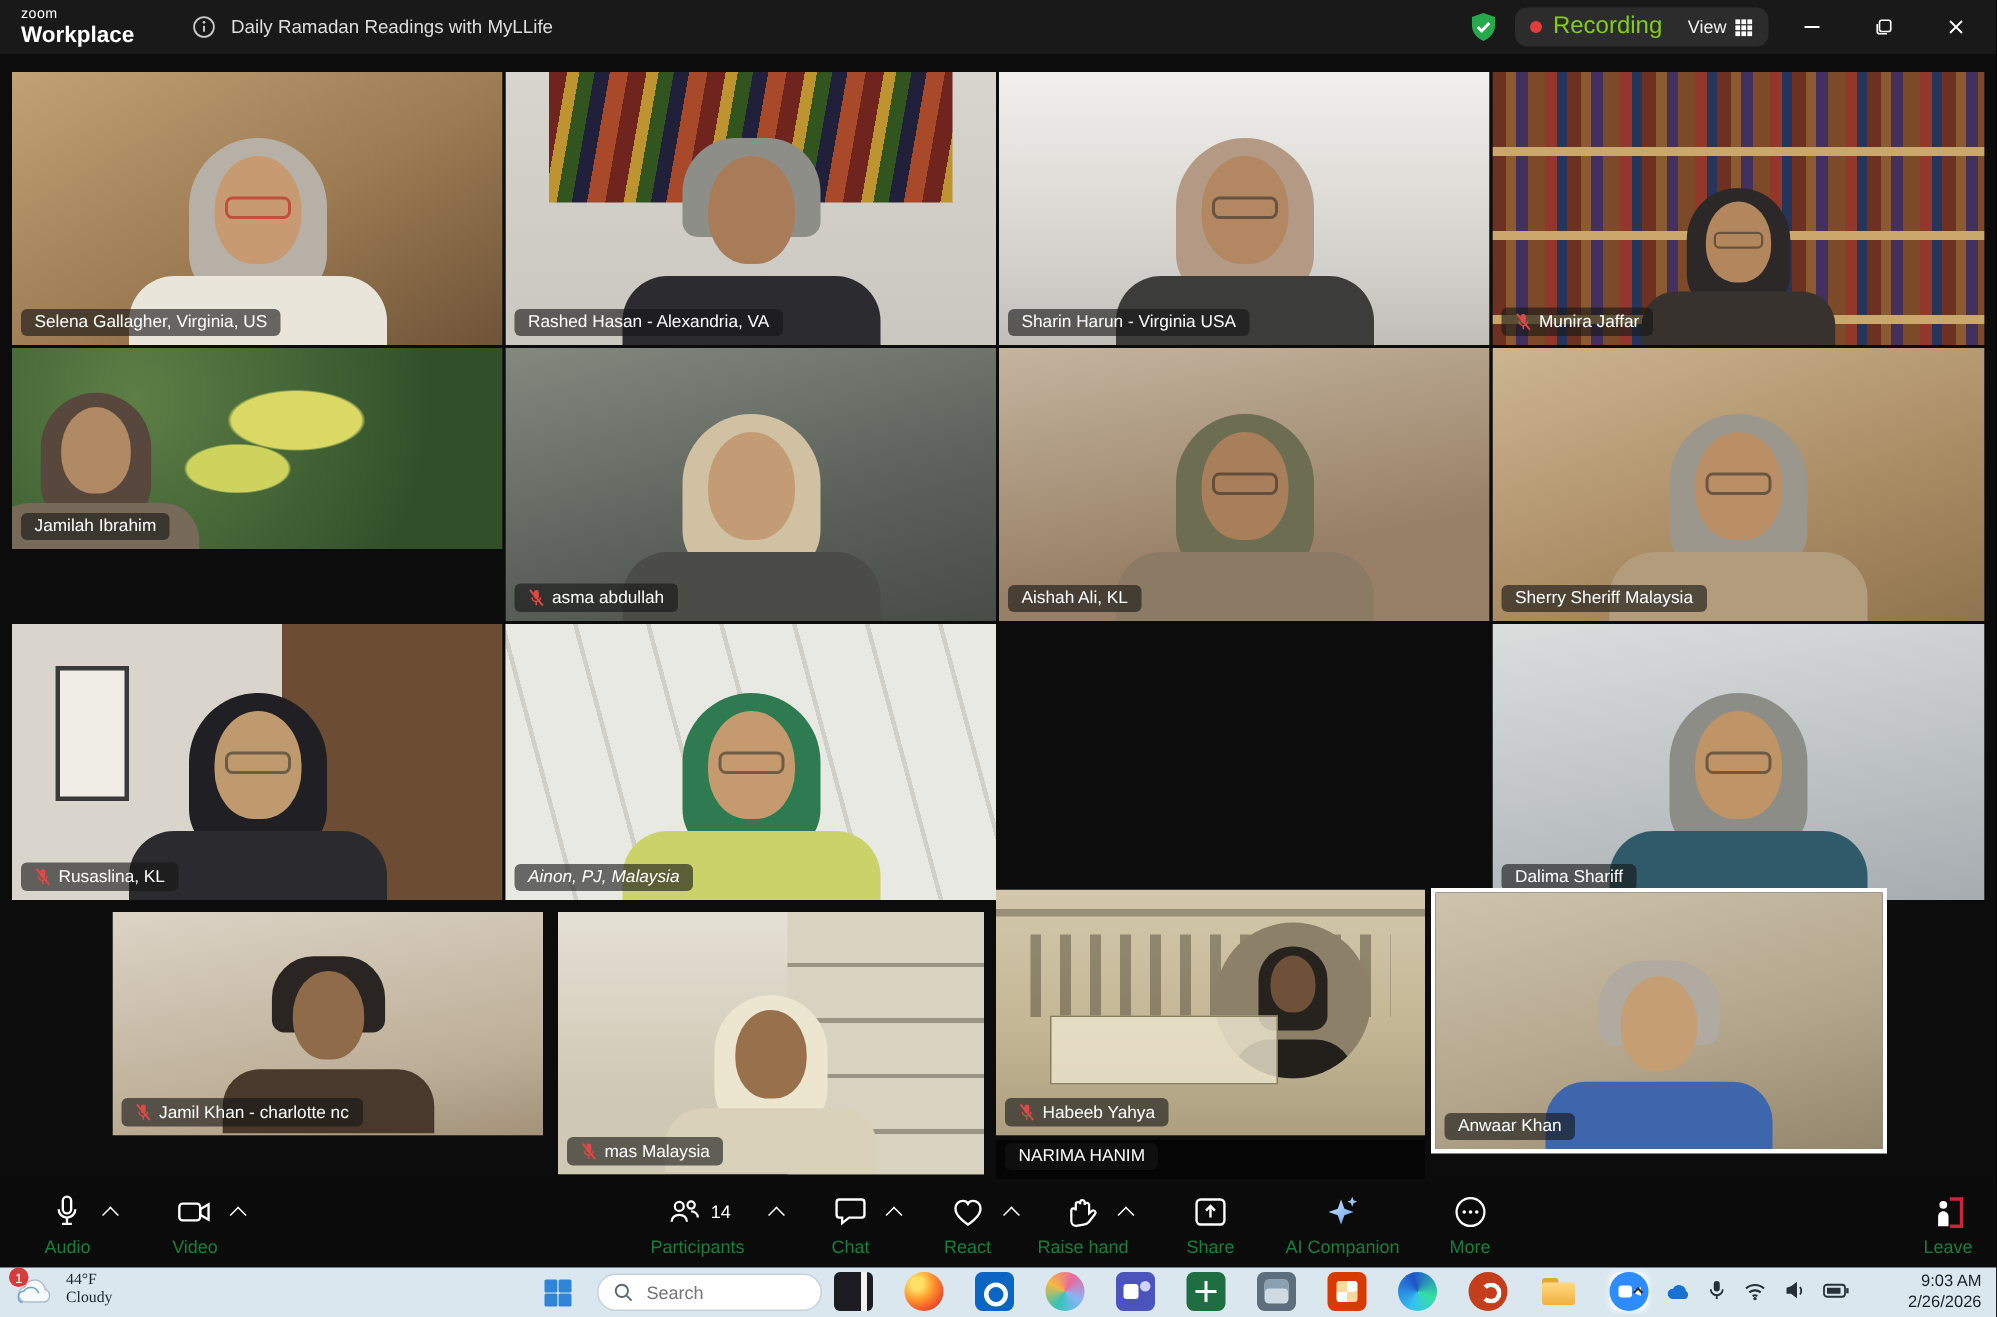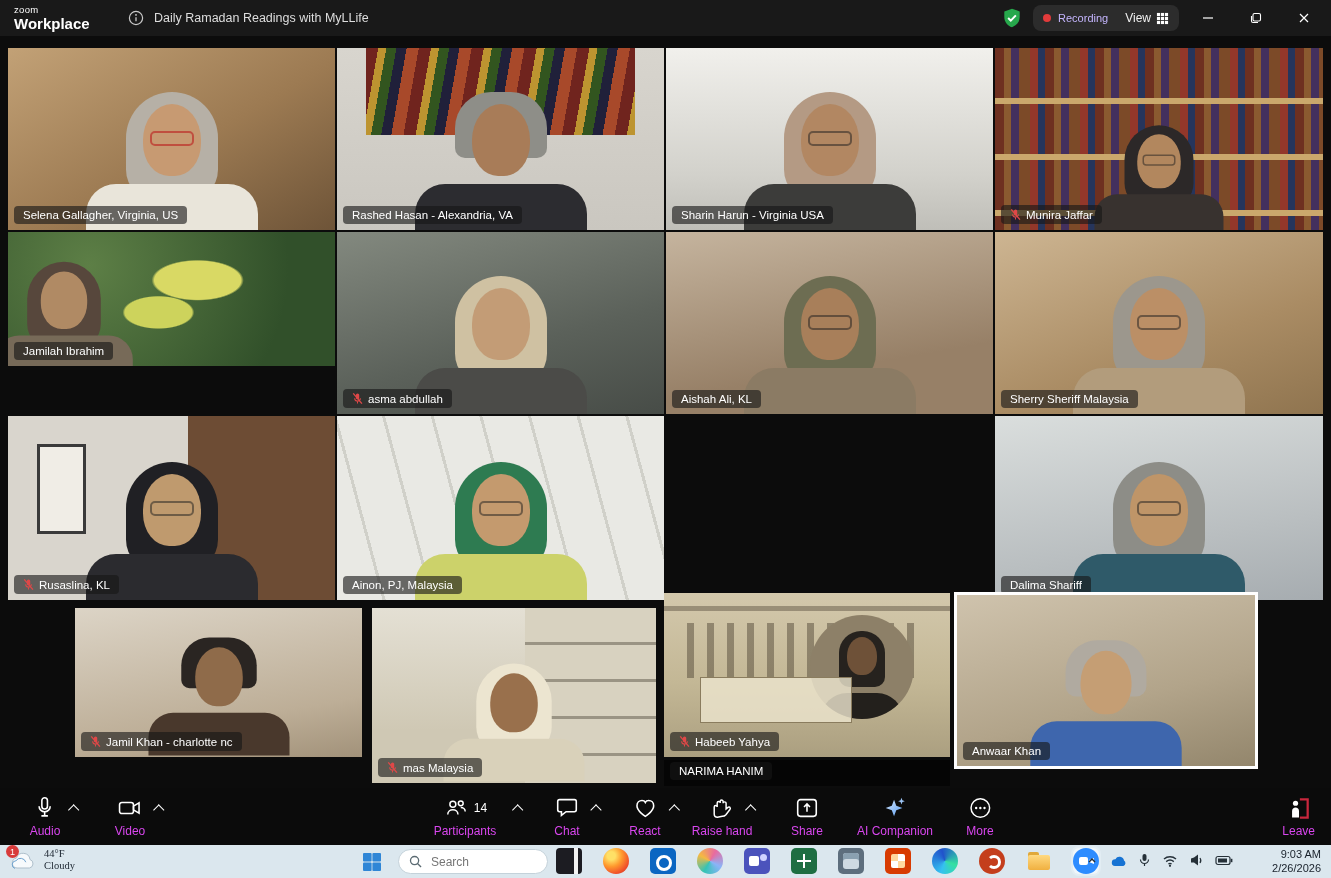--- a/index.html
+++ b/index.html
@@ -11,31 +11,31 @@
   .brand-zoom{font-size:9.5px;color:#fff;letter-spacing:.3px;}
   .brand-wp{font-size:15px;font-weight:bold;color:#fff;margin-top:1px;}
   .info-wrap{width:16px;height:16px;margin-left:22px;cursor:pointer;}
   .info-wrap svg{width:16px;height:16px;display:block;}
   .meeting-title{font-size:12.5px;color:#dedede;margin-left:10px;white-space:nowrap;}
   .tb-right{margin-left:auto;display:flex;align-items:center;gap:4px;padding-right:8px;}
   .shield{width:22px;height:22px;cursor:pointer;}
   .shield svg{width:22px;height:22px;display:block;}
   .recpill{display:flex;align-items:center;background:#2c2c2c;border-radius:8px;height:26px;padding:0 10px;margin-left:6px;gap:7px;}
   .recdot{width:8px;height:8px;border-radius:50%;background:#e23b3b;}
-  .reclabel{font-size:11px;color:#c4b5fd;}
+  .reclabel{font-size:16px;color:#84cc16;}
   .viewbtn{display:flex;align-items:center;gap:5px;margin-left:10px;cursor:pointer;font-size:12px;color:#f0f0f0;}
   .gridicon{width:13px;height:13px;display:block;}
   .wbtn{width:38px;height:28px;display:flex;align-items:center;justify-content:center;cursor:pointer;margin-left:6px;}
   .wbtn svg{width:12px;height:12px;display:block;}
 
   
   .stage{position:absolute;top:36px;left:0;width:1331px;height:752px;background:#0c0c0c;}
   .tile{position:absolute;background:#1a1a1a;overflow:hidden;cursor:pointer;}
   .tile .bg{position:absolute;inset:0;}
-  .tile[data-active="true"]{outline:3px solid #7fd97f;outline-offset:-3px;}
+  .tile[data-active="true"]{outline:3px solid #7fd97f;outline-offset:-3px;font-style:italic;}
 
   
   .person{position:absolute;left:50%;bottom:-6px;transform:translateX(-50%);width:190px;height:150px;}
   .scarf{position:absolute;left:50%;top:6px;transform:translateX(-50%);width:92px;height:110px;background:var(--hair,#555);border-radius:48px 48px 34px 34px;}
   .face{position:absolute;left:50%;top:18px;transform:translateX(-50%);width:58px;height:72px;background:var(--skin,#b58a62);border-radius:50% 50% 45% 45%;}
   .torso{position:absolute;left:50%;bottom:0;transform:translateX(-50%);width:172px;height:52px;background:var(--shirt,#444);border-radius:30px 30px 0 0;}
   .t1 .face::after,.t3 .face::after,.t4 .face::after,.t7 .face::after,.t8 .face::after,.t9 .face::after,
   .t10 .face::after,.t11 .face::after,.t12 .face::after{content:"";position:absolute;left:7px;right:7px;top:27px;height:11px;border:2px solid rgba(30,30,30,.5);border-radius:5px;}
   .t1 .face::after{border-color:rgba(190,60,50,.8);}
 
@@ -96,21 +96,21 @@
   .t17{--hair:#b0aaa0;--skin:#c59e74;--shirt:#3e66ad;border:3px solid #ffffff;}
   .t17 .bg{background:linear-gradient(165deg,#cfc3ad,#b2a48a 60%,#93866c);}
   .t17 .person{transform:translateX(-50%) scale(.88);bottom:-10px;}
   .t17 .scarf{height:64px;border-radius:36px 36px 12px 12px;}
 
   
   .toolbar{position:absolute;left:0;right:0;top:788px;height:57px;background:#0b0b0b;}
   .tool{position:absolute;top:6px;transform:translateX(-50%);display:flex;flex-direction:column;align-items:center;gap:3px;color:#fff;cursor:pointer;}
   .tool-top{position:relative;height:27px;display:flex;align-items:center;justify-content:center;}
   .ticon{width:26px;height:26px;display:block;}
-  .tool-label{font-size:12px;color:#d946ef;white-space:nowrap;}
+  .tool-label{font-size:12px;color:#15803d;white-space:nowrap;}
   .chev{position:absolute;width:7px;height:7px;border-top:1.7px solid #fff;border-right:1.7px solid #fff;transform:rotate(-45deg);right:-20px;top:12px;cursor:pointer;}
   .pcount{font-size:12px;color:#fff;margin-left:5px;}
   .tool-part .chev{right:-34px;}
   .tool-leave{transform:none;left:auto;right:16px;}
 
   
   .taskbar{position:absolute;left:0;right:0;top:845px;height:33px;background:#dbe7ee;color:#1b2530;}
   .weather{position:absolute;left:10px;top:3px;display:flex;align-items:center;gap:7px;cursor:pointer;}
   .wicon{position:relative;width:27px;height:22px;}
   .wicon svg{width:27px;height:22px;display:block;}

